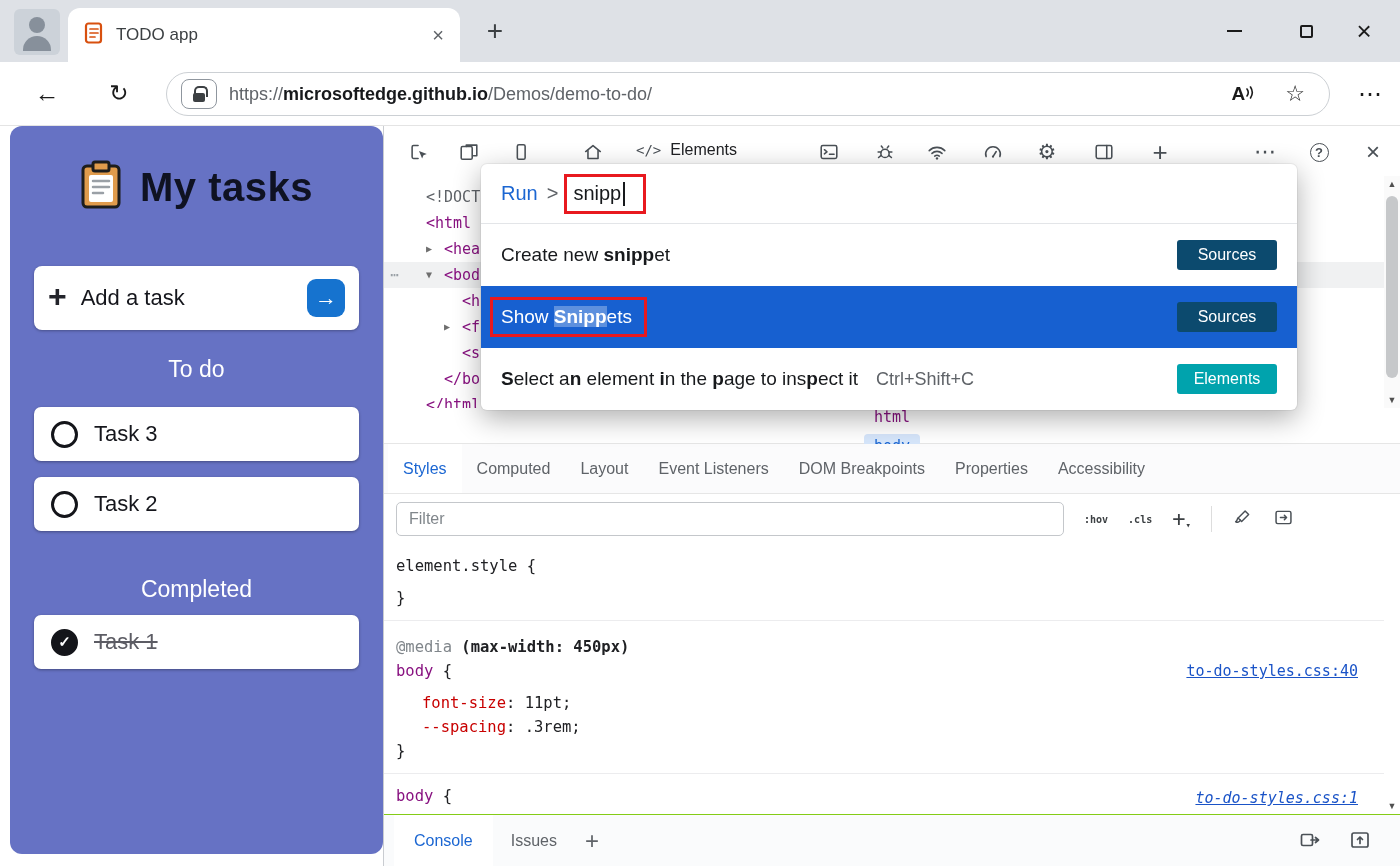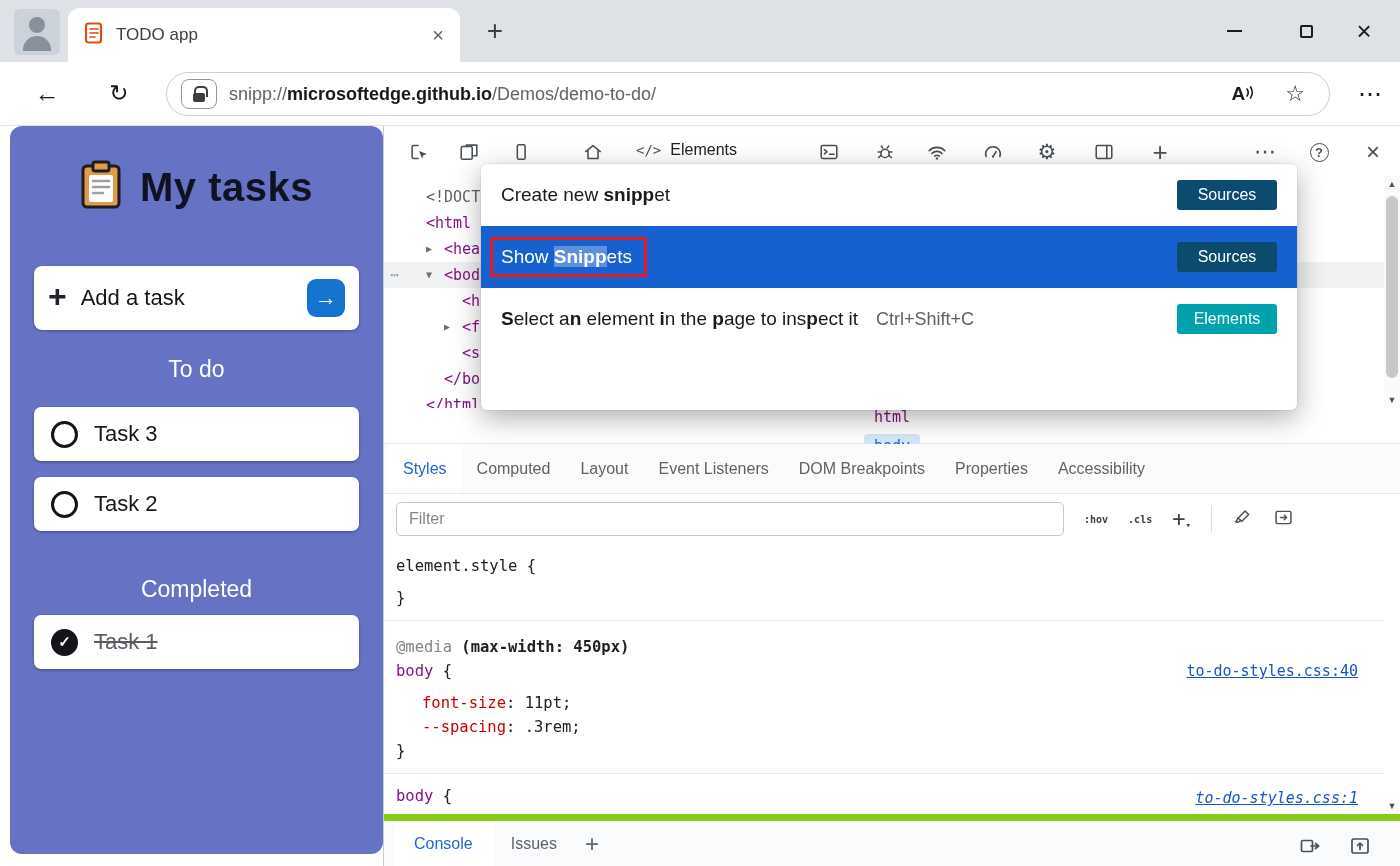--- a/index.html
+++ b/index.html
@@ -103,21 +103,21 @@
   .rule { position:relative; padding:10px 0 10px 12px; border-bottom:1px solid #ececee; }
   .sline { line-height:24px; white-space:pre; }
   .decl { padding-left:26px; }
   .sel { color:#881280; }
   .atrule { color:#80868b; }
   .cond { font-weight:700; }
   .pname { color:#c80000; }
   .pval { color:#202124; }
   .css-link { position:absolute; right:26px; color:#1a53c7; text-decoration:underline; font-size:15px; }
 
-  #drawer { position:absolute; left:0; right:0; bottom:0; height:52px; background:#fafbfc; border-top:7px solid #84cc16; display:flex; align-items:center; }
+  #drawer { position:absolute; left:0; right:0; bottom:0; height:52px; background:#fafbfc; border-top:1px solid #84cc16; display:flex; align-items:center; }
   #drawer-console { height:100%; display:flex; align-items:center; padding:0 20px; margin-left:10px; background:#fff; color:#1b66d2; font-size:16px; }
   #drawer-issues { padding:0 18px; color:#5f6368; font-size:16px; }
   #drawer-add { padding:0 10px; color:#5f6368; font-size:24px; }
   .drawer-icon { position:absolute; top:13px; width:26px; height:26px; }
   .drawer-icon svg { width:24px; height:24px; stroke:#4a5056; fill:none; stroke-width:1.7; stroke-linecap:round; stroke-linejoin:round; }
   #drawer-expand { right:76px; } #drawer-dock { right:26px; }
 
   
   #palette { position:absolute; left:481px; top:164px; width:816px; height:246px; background:#fff; border-radius:6px; box-shadow:0 8px 28px rgba(0,0,0,.32), 0 0 0 1px rgba(0,0,0,.05); z-index:10; }
   #palette-header { height:60px; display:flex; align-items:center; padding:0 20px; border-bottom:1px solid #e3e5e8; font-size:20px; }
@@ -166,21 +166,21 @@
     <div class="wc" id="wc-close">×</div>
   </div>
 
   <div id="addressbar">
     <div class="nav-glyph" id="back">←</div>
     <div class="nav-glyph" id="refresh">↻</div>
     <div id="urlbar">
       <span id="siteinfo">
           <span class="lock"></span>
         </span>
-      <span id="url"><span>snipp://</span><span class="host">microsoftedge.github.io</span><span>/Demos/demo-to-do/</span></span>
+      <span id="url"><span>https://</span><span class="host">microsoftedge.github.io</span><span>/Demos/demo-to-do/</span></span>
       <span class="flex-spacer"></span>
       <span id="read-aloud">
           <span>A</span>
           <svg width="10" height="18" viewBox="0 0 10 18">
             <path d="M2 6a6 6 0 0 1 0 7M5.5 4a10 10 0 0 1 0 11" stroke="#1b1b1b" fill="none" stroke-width="1.6" stroke-linecap="round"></path>
           </svg>
         </span>
       <span id="fav-star">☆</span>
     </div>
     <div id="more-btn">⋯</div>
@@ -384,20 +384,28 @@
       <span class="drawer-icon" id="drawer-dock">
         <svg viewBox="0 0 24 24">
             <rect x="4" y="5" width="16" height="14" rx="1.8"></rect>
             <path d="M12 15.5v-6M9.5 11.5 12 9l2.5 2.5"></path>
           </svg>
       </span>
     </div>
   </div>
 
   <div id="palette">
+    <div id="palette-header">
+      <span id="palette-mode">Run</span>
+      <span id="palette-chevron">&gt;</span>
+      <span id="palette-query" class="redbox">
+        <span>snipp</span>
+        <span class="caret-bar"></span>
+      </span>
+    </div>
     <div class="cmd-row">
       <span class="cmd-text"><span>Create new </span><span class="seg-bold">snipp</span><span>et</span></span>
       <span class="flex-spacer"></span>
       <span class="badge gray">Sources</span>
     </div>
     <div class="cmd-row selected">
       <span id="show-snippets-box" class="redbox">
         <span class="cmd-text"><span>Show </span><span class="seg-bold seg-hl">Snipp</span><span>ets</span></span>
       </span>
       <span class="flex-spacer"></span>

